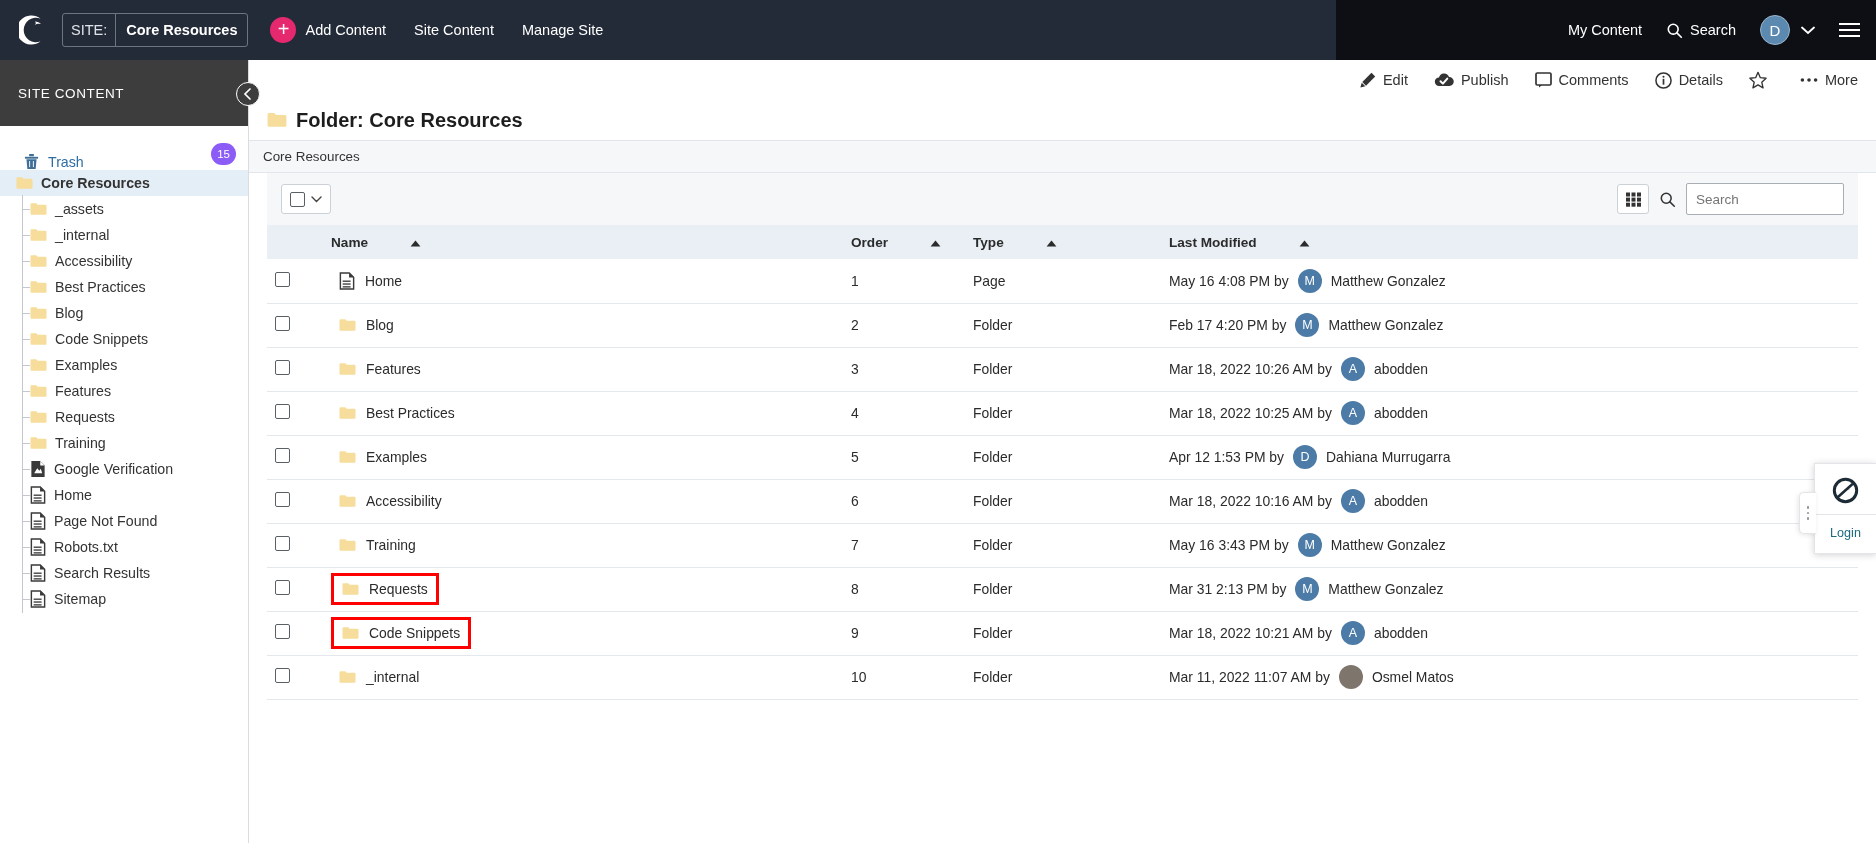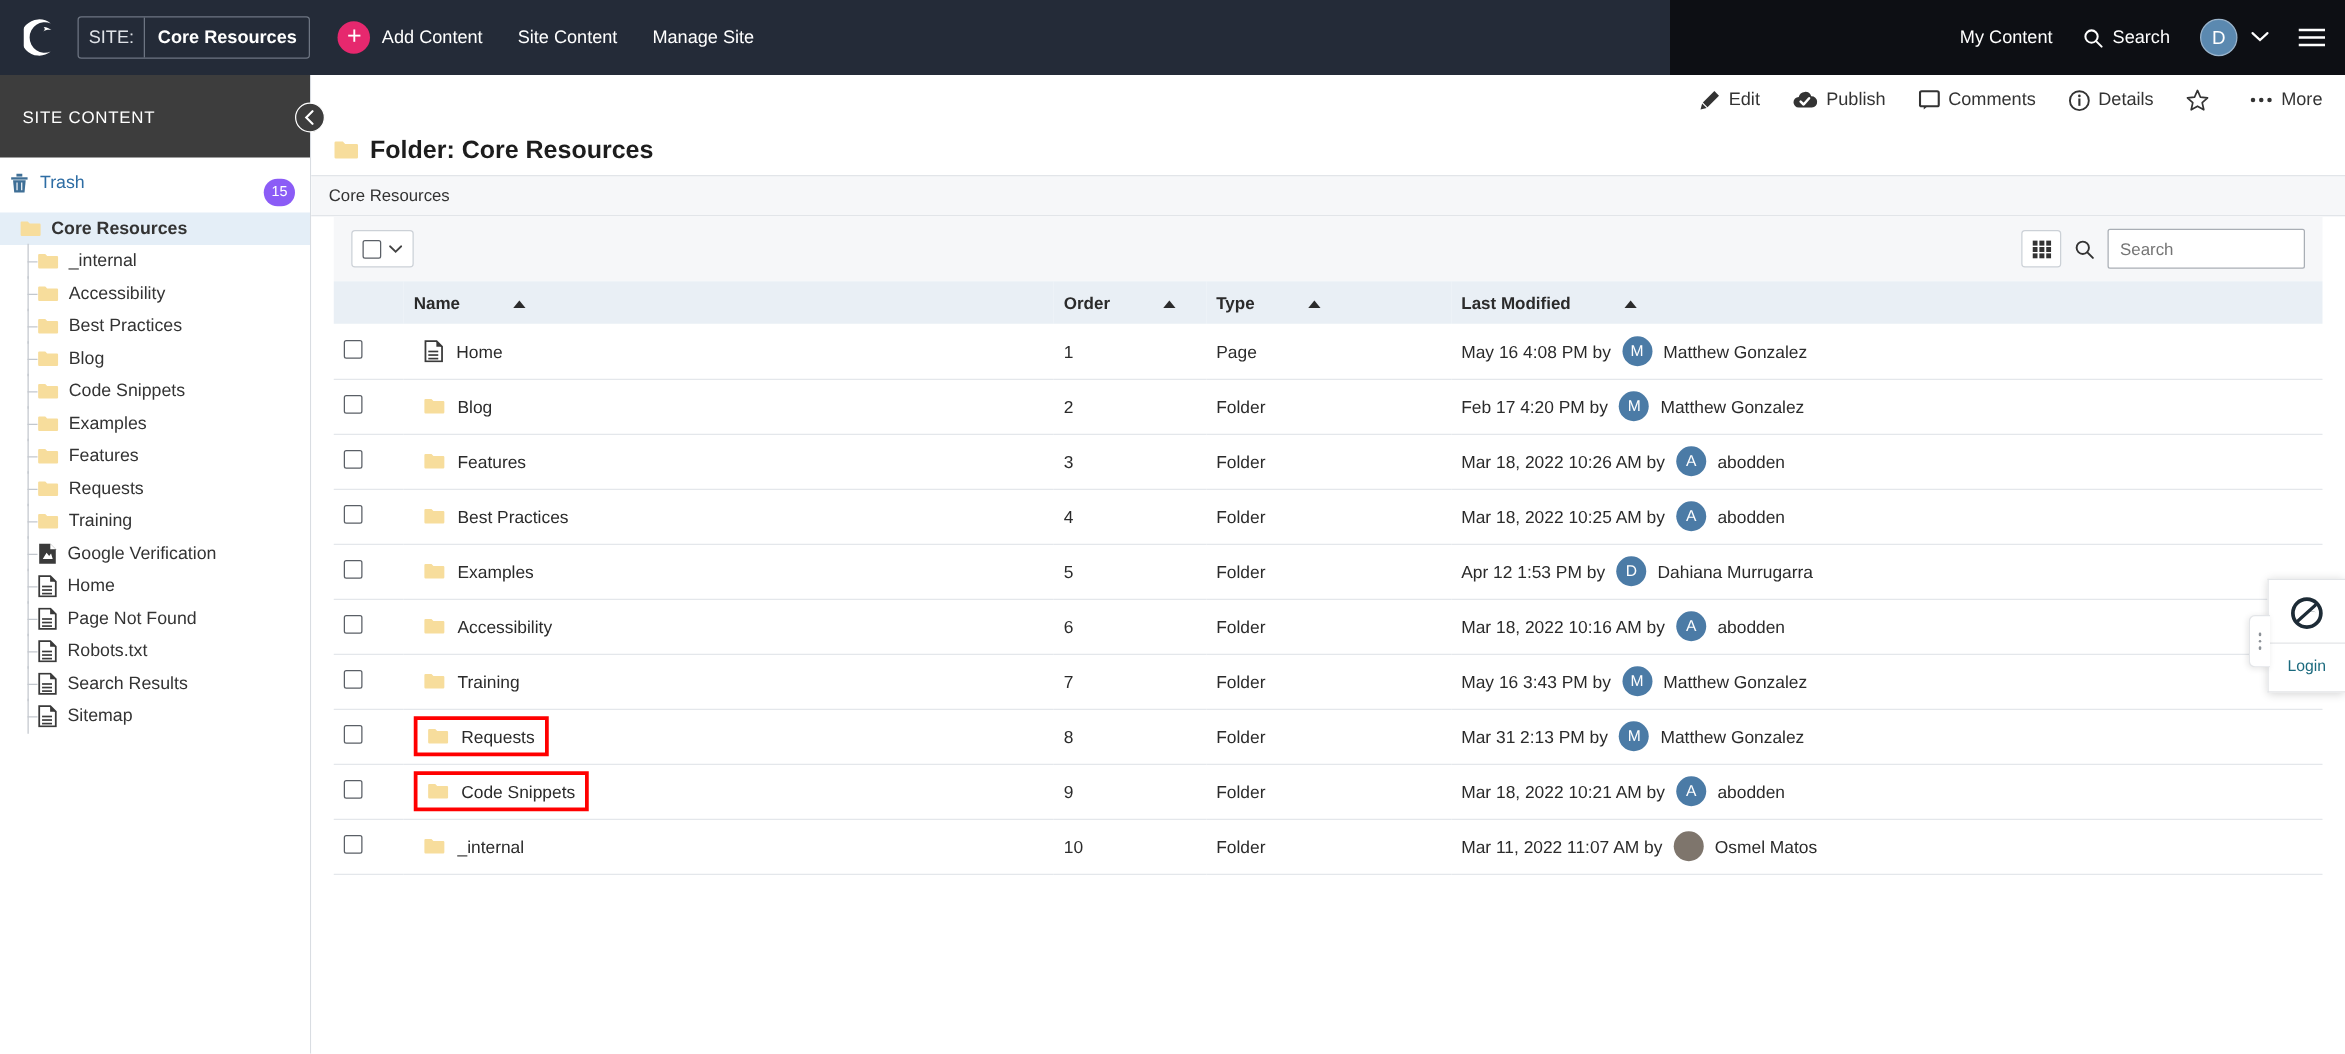--- a/index.html
+++ b/index.html
@@ -87,21 +87,21 @@
   .sidebar-title { color: #ffffff; font-size: 13.5px; letter-spacing: 0.6px; }
   .collapse-btn {
     position: absolute; right: -12px; top: 22px;
     width: 24px; height: 24px; border-radius: 50%;
     background: #3d3d3d; border: 1.5px solid #ffffff;
     display: flex; align-items: center; justify-content: center;
     cursor: pointer; z-index: 6;
   }
   .tree { padding-top: 12px; font-size: 14.2px; }
   .trash-row {
-    display: flex; align-items: flex-start; height: 32px; padding-left: 8px;
+    display: flex; align-items: flex-end; height: 32px; padding-left: 24px;
     position: relative; cursor: pointer;
   }
   .trash-label { color: #2e6da4; margin-left: 9px; font-size: 14.2px; }
   .trash-badge {
     position: absolute; right: 12px; top: 5px;
     background: #8b5cf6; color: #fff; font-size: 11.5px;
     border-radius: 11px; min-width: 22px; height: 22px;
     display: flex; align-items: center; justify-content: center; padding: 0 6px;
   }
   .tree-row {
@@ -295,20 +295,26 @@
         </svg>
         <span class="trash-label">Trash</span>
         <span class="trash-badge">15</span>
       </div>
       <div id="tree-list">
           <div class="tree-row root">
             <svg class="folder-ico" viewBox="0 0 20 16">
               <path d="M0.6 2.2 a1.1 1.1 0 0 1 1.1-1.1 h5.6 l1.8 2 h9.2 a1.1 1.1 0 0 1 1.1 1.1 v9.5 a1.1 1.1 0 0 1-1.1 1.1 H1.7 a1.1 1.1 0 0 1-1.1-1.1 z" fill="#f7dd9c"></path>
             </svg>
             <span class="tree-label">Core Resources</span>
+          </div>
+          <div class="tree-row child">
+            <svg class="folder-ico" viewBox="0 0 20 16">
+              <path d="M0.6 2.2 a1.1 1.1 0 0 1 1.1-1.1 h5.6 l1.8 2 h9.2 a1.1 1.1 0 0 1 1.1 1.1 v9.5 a1.1 1.1 0 0 1-1.1 1.1 H1.7 a1.1 1.1 0 0 1-1.1-1.1 z" fill="#f7dd9c"></path>
+            </svg>
+            <span class="tree-label">_assets</span>
           </div>
           <div class="tree-row child">
             <svg class="folder-ico" viewBox="0 0 20 16">
               <path d="M0.6 2.2 a1.1 1.1 0 0 1 1.1-1.1 h5.6 l1.8 2 h9.2 a1.1 1.1 0 0 1 1.1 1.1 v9.5 a1.1 1.1 0 0 1-1.1 1.1 H1.7 a1.1 1.1 0 0 1-1.1-1.1 z" fill="#f7dd9c"></path>
             </svg>
             <span class="tree-label">_internal</span>
           </div>
           <div class="tree-row child">
             <svg class="folder-ico" viewBox="0 0 20 16">
               <path d="M0.6 2.2 a1.1 1.1 0 0 1 1.1-1.1 h5.6 l1.8 2 h9.2 a1.1 1.1 0 0 1 1.1 1.1 v9.5 a1.1 1.1 0 0 1-1.1 1.1 H1.7 a1.1 1.1 0 0 1-1.1-1.1 z" fill="#f7dd9c"></path>

